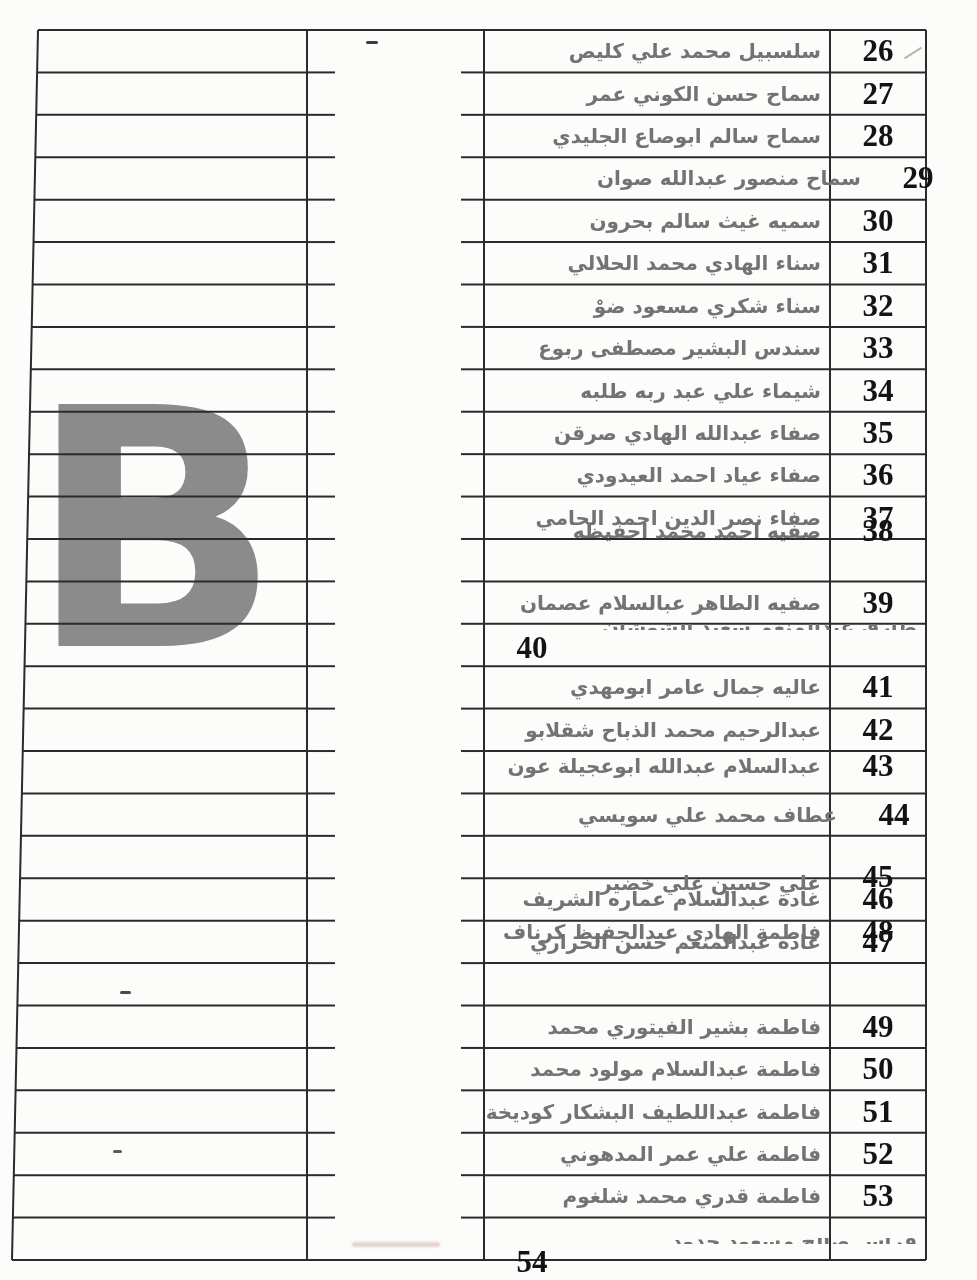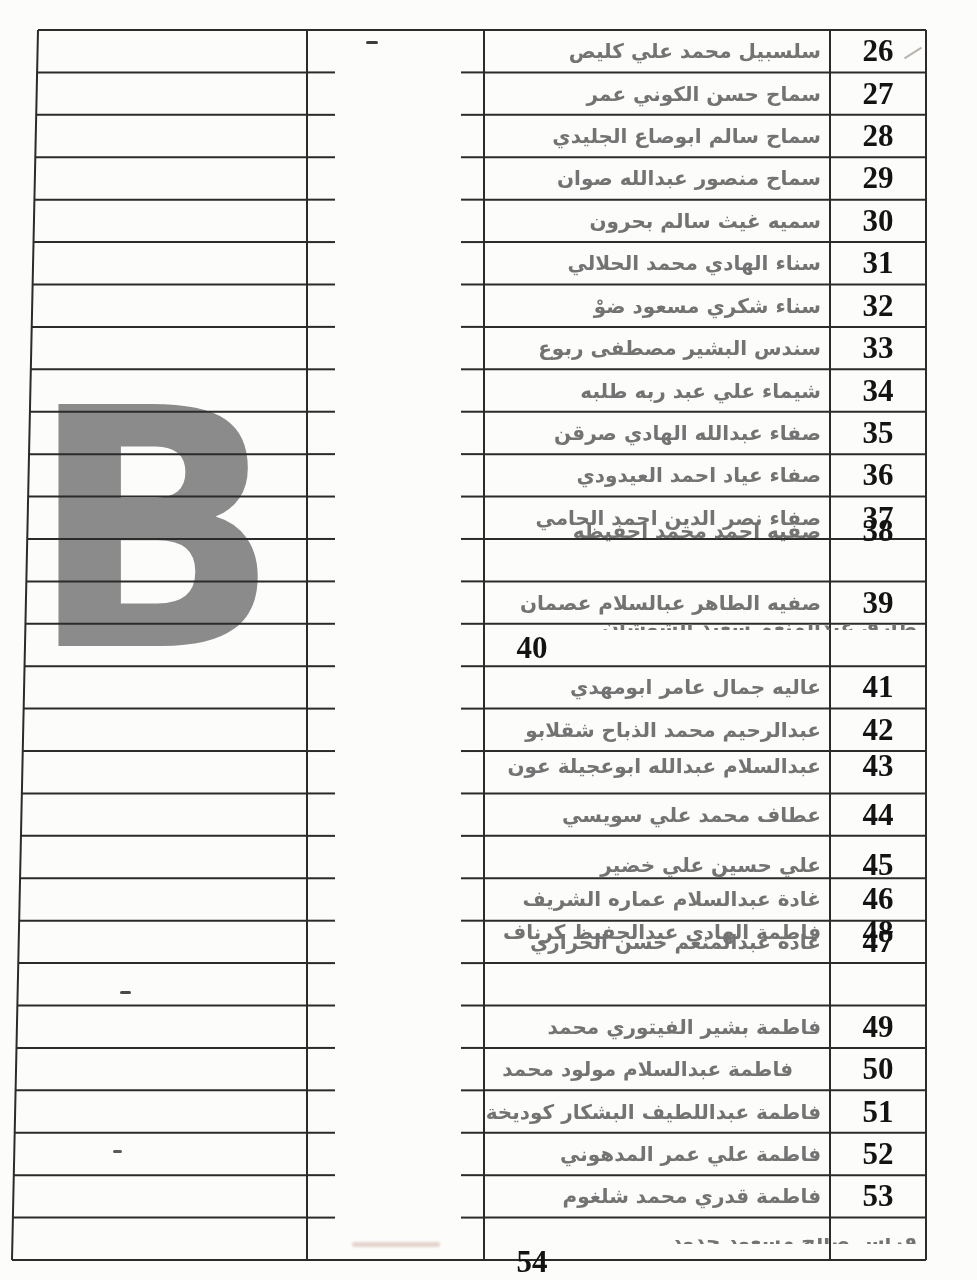--- a/index.html
+++ b/index.html
@@ -169,21 +169,21 @@
         <div class="num-cell">26</div>
       </div>
       <div class="nrow" style="top: 72.4138px; height: 42.4138px;">
         <div class="name-cell">سماح حسن الكوني عمر</div>
         <div class="num-cell">27</div>
       </div>
       <div class="nrow" style="top: 114.828px; height: 42.4138px;">
         <div class="name-cell">سماح سالم ابوصاع الجليدي</div>
         <div class="num-cell">28</div>
       </div>
-      <div class="nrow" style="top: 157.241px; height: 42.4138px;">
+      <div class="nrow" style="top: 157.241px; height: 42.4138px; margin-left: 40px;">
         <div class="name-cell">سماح منصور عبدالله صوان</div>
         <div class="num-cell">29</div>
       </div>
       <div class="nrow" style="top: 199.655px; height: 42.4138px;">
         <div class="name-cell">سميه غيث سالم بحرون</div>
         <div class="num-cell">30</div>
       </div>
       <div class="nrow" style="top: 242.069px; height: 42.4138px;">
         <div class="name-cell">سناء الهادي محمد الحلالي</div>
         <div class="num-cell">31</div>
@@ -229,45 +229,45 @@
         <div class="num-cell">41</div>
       </div>
       <div class="nrow" style="top: 708.621px; height: 42.4138px;">
         <div class="name-cell">عبدالرحيم محمد الذباح شقلابو</div>
         <div class="num-cell">42</div>
       </div>
       <div class="nrow" style="top: 737px; height: 42.4138px; margin-top: 8px;">
         <div class="name-cell">عبدالسلام عبدالله ابوعجيلة عون</div>
         <div class="num-cell">43</div>
       </div>
-      <div class="nrow" style="top: 793.448px; height: 42.4138px;">
+      <div class="nrow" style="top: 793.448px; height: 42.4138px; padding-left: 16px;">
         <div class="name-cell">عطاف محمد علي سويسي</div>
         <div class="num-cell">44</div>
       </div>
-      <div class="nrow" style="top: 835.862px; height: 59px;">
+      <div class="nrow" style="top: 835.862px; height: 59px; align-items: flex-end;">
         <div class="name-cell">علي حسين علي خضير</div>
         <div class="num-cell">45</div>
       </div>
       <div class="nrow" style="top: 878.276px; height: 42.4138px;">
         <div class="name-cell">غادة عبدالسلام عماره الشريف</div>
         <div class="num-cell">46</div>
       </div>
       <div class="nrow" style="top: 920.69px; height: 42.4138px;">
         <div class="name-cell">غادة عبدالمنعم حسن الحراري</div>
         <div class="num-cell">47</div>
       </div>
       <div class="nrow" style="top: 911px; height: 42.4138px;">
         <div class="name-cell">فاطمة الهادي عبدالحفيظ كرناف</div>
         <div class="num-cell">48</div>
       </div>
       <div class="nrow" style="top: 1005.52px; height: 42.4138px;">
         <div class="name-cell">فاطمة بشير الفيتوري محمد</div>
         <div class="num-cell">49</div>
       </div>
-      <div class="nrow" style="top: 1047.93px; height: 42.4138px; gap: 28px;">
+      <div class="nrow" style="top: 1047.93px; height: 42.4138px;">
         <div class="name-cell">فاطمة عبدالسلام مولود محمد</div>
         <div class="num-cell">50</div>
       </div>
       <div class="nrow" style="top: 1090.34px; height: 42.4138px;">
         <div class="name-cell">فاطمة عبداللطيف البشكار كوديخة</div>
         <div class="num-cell">51</div>
       </div>
       <div class="nrow" style="top: 1132.76px; height: 42.4138px;">
         <div class="name-cell">فاطمة علي عمر المدهوني</div>
         <div class="num-cell">52</div>

